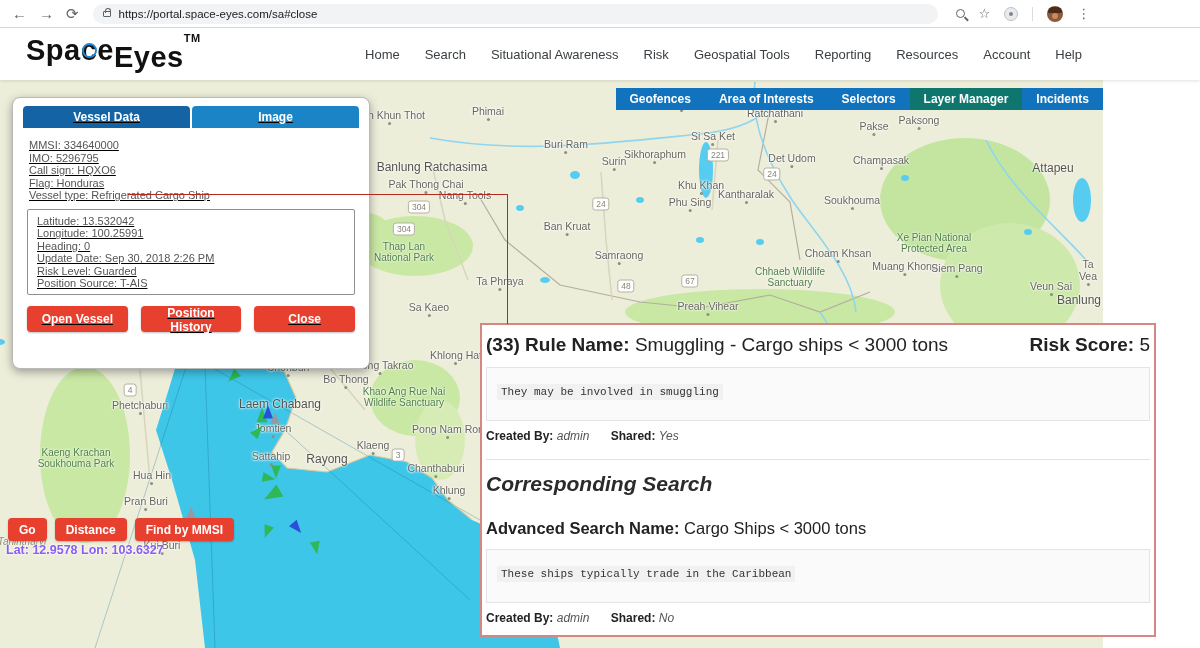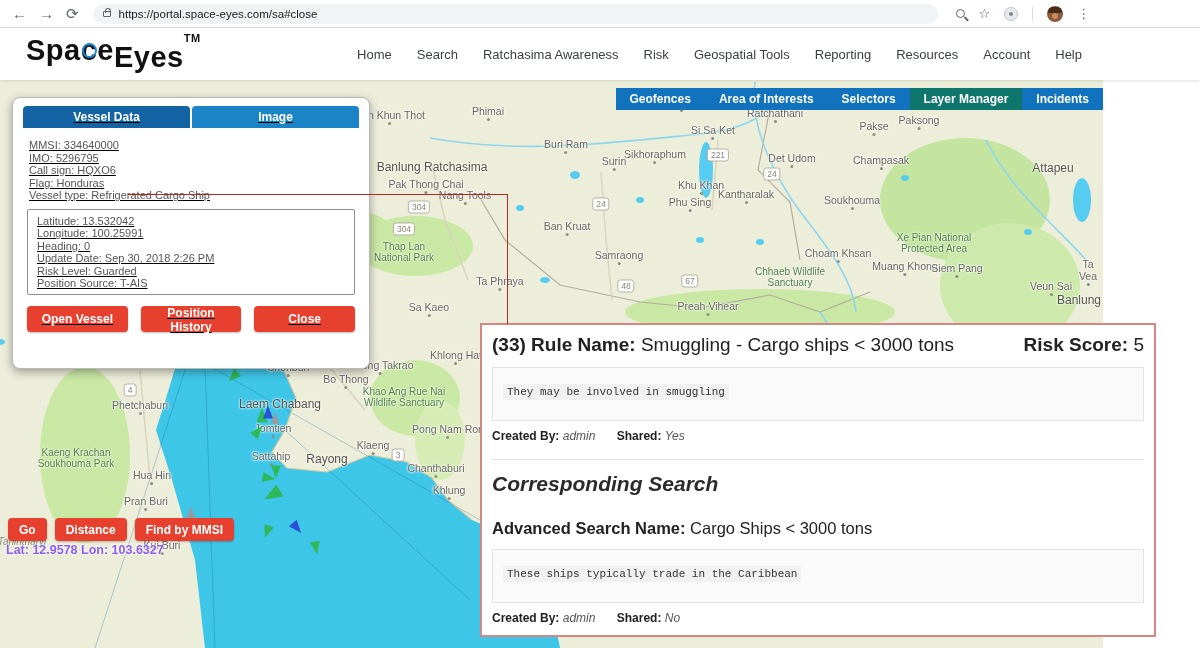--- a/index.html
+++ b/index.html
@@ -63,21 +63,21 @@
   .vfields{margin:11px 16px 0;font-size:11px;color:#555;line-height:12.6px;}
   .posbox{margin:7px 14px 0;border:1px solid #8f8f8f;border-radius:2px;padding:5px 9px;font-size:11px;color:#555;line-height:12.4px;}
   .vbtns{display:flex;gap:13px;margin:11px 14px 0;}
   .vbtns .red-btn{flex:1;height:26px;font-size:12px;}
 
   
   .conn-h{position:absolute;left:128px;top:194px;width:380px;height:1px;background:#b12b20;z-index:30;}
   .conn-v{position:absolute;left:507px;top:194px;width:1px;height:130px;background:#b12b20;z-index:30;}
 
   
-  .rule-panel{position:absolute;left:480px;top:323px;width:676px;height:314px;background:#fff;border:2px solid #d58883;z-index:25;padding:9px 10px 0;color:#222;}
+  .rule-panel{position:absolute;left:480px;top:323px;width:676px;height:314px;background:#fff;border:2px solid #d58883;z-index:25;padding:9px 4px 0;color:#222;}
   .rp-head{display:flex;justify-content:space-between;align-items:baseline;font-size:19px;}
   .rp-head b{font-weight:700;}
   .descbox{margin-top:11px;background:#fafafa;border:1px solid #e4e4e4;height:54px;padding:13px 10px;}
   .descbox span{font-family:"Liberation Mono","DejaVu Sans Mono",monospace;font-size:11px;color:#333;background:#f1f1f1;padding:2px 4px;}
   .meta{margin-top:8px;font-size:12px;}
   .meta b{font-weight:700;}
   .meta i{color:#555;margin-right:18px;}
   .rp-hr{border:none;border-top:1px solid #e2e2e2;margin-top:16px;}
   .rp-section{margin-top:12px;font-size:21px;font-weight:700;font-style:italic;color:#2b2b2b;}
   .rp-adv{margin-top:23px;font-size:16.5px;}
@@ -106,21 +106,21 @@
     </div>
   </div>
 
   <div class="site-header">
     <div class="logo">
       <span class="lg1">Spa</span><span class="lgc">c</span><span class="lg1">e</span><span class="lg2">Eyes</span><span class="lgtm">TM</span>
     </div>
     <div class="mainnav" id="mainnav">
         <div class="nav-item">Home</div>
         <div class="nav-item">Search</div>
-        <div class="nav-item">Ratchasima Awareness</div>
+        <div class="nav-item">Situational Awareness</div>
         <div class="nav-item">Risk</div>
         <div class="nav-item">Geospatial Tools</div>
         <div class="nav-item">Reporting</div>
         <div class="nav-item">Resources</div>
         <div class="nav-item">Account</div>
         <div class="nav-item">Help</div>
       </div>
   </div>
 
   <div class="map">
@@ -186,21 +186,21 @@
         <div class="ml ml-city" style="left: 614px; top: 83px;">Surin</div>
         <div class="ml ml-city" style="left: 655px; top: 76px;">Sikhoraphum</div>
         <div class="ml ml-big" style="left: 432px; top: 87px;">Banlung Ratchasima</div>
         <div class="ml ml-city" style="left: 426px; top: 106px;">Pak Thong Chai</div>
         <div class="ml ml-city" style="left: 465px; top: 117px;">Nang Tools</div>
         <div class="ml ml-city" style="left: 567px; top: 148px;">Ban Kruat</div>
         <div class="ml ml-city" style="left: 619px; top: 177px;">Samraong</div>
         <div class="ml ml-city" style="left: 500px; top: 203px;">Ta Phraya</div>
         <div class="ml ml-city" style="left: 429px; top: 229px;">Sa Kaeo</div>
         <div class="ml ml-city" style="left: 456px; top: 277px;">Khlong Hat</div>
-        <div class="ml ml-city" style="left: 713px; top: 52px;">Si Sa Ket</div>
+        <div class="ml ml-city" style="left: 713px; top: 58px;">Si Sa Ket</div>
         <div class="ml ml-city" style="left: 682px; top: 24px;">Bueng Bun</div>
         <div class="ml ml-city" style="left: 775px; top: 35px;">Ratchathani</div>
         <div class="ml ml-city" style="left: 701px; top: 107px;">Khu Khan</div>
         <div class="ml ml-city" style="left: 690px; top: 124px;">Phu Sing</div>
         <div class="ml ml-city" style="left: 746px; top: 116px;">Kantharalak</div>
         <div class="ml ml-city" style="left: 792px; top: 80px;">Det Udom</div>
         <div class="ml ml-city" style="left: 874px; top: 48px;">Pakse</div>
         <div class="ml ml-city" style="left: 919px; top: 42px;">Paksong</div>
         <div class="ml ml-city" style="left: 881px; top: 82px;">Champasak</div>
         <div class="ml ml-big" style="left: 1053px; top: 88px;">Attapeu</div>

